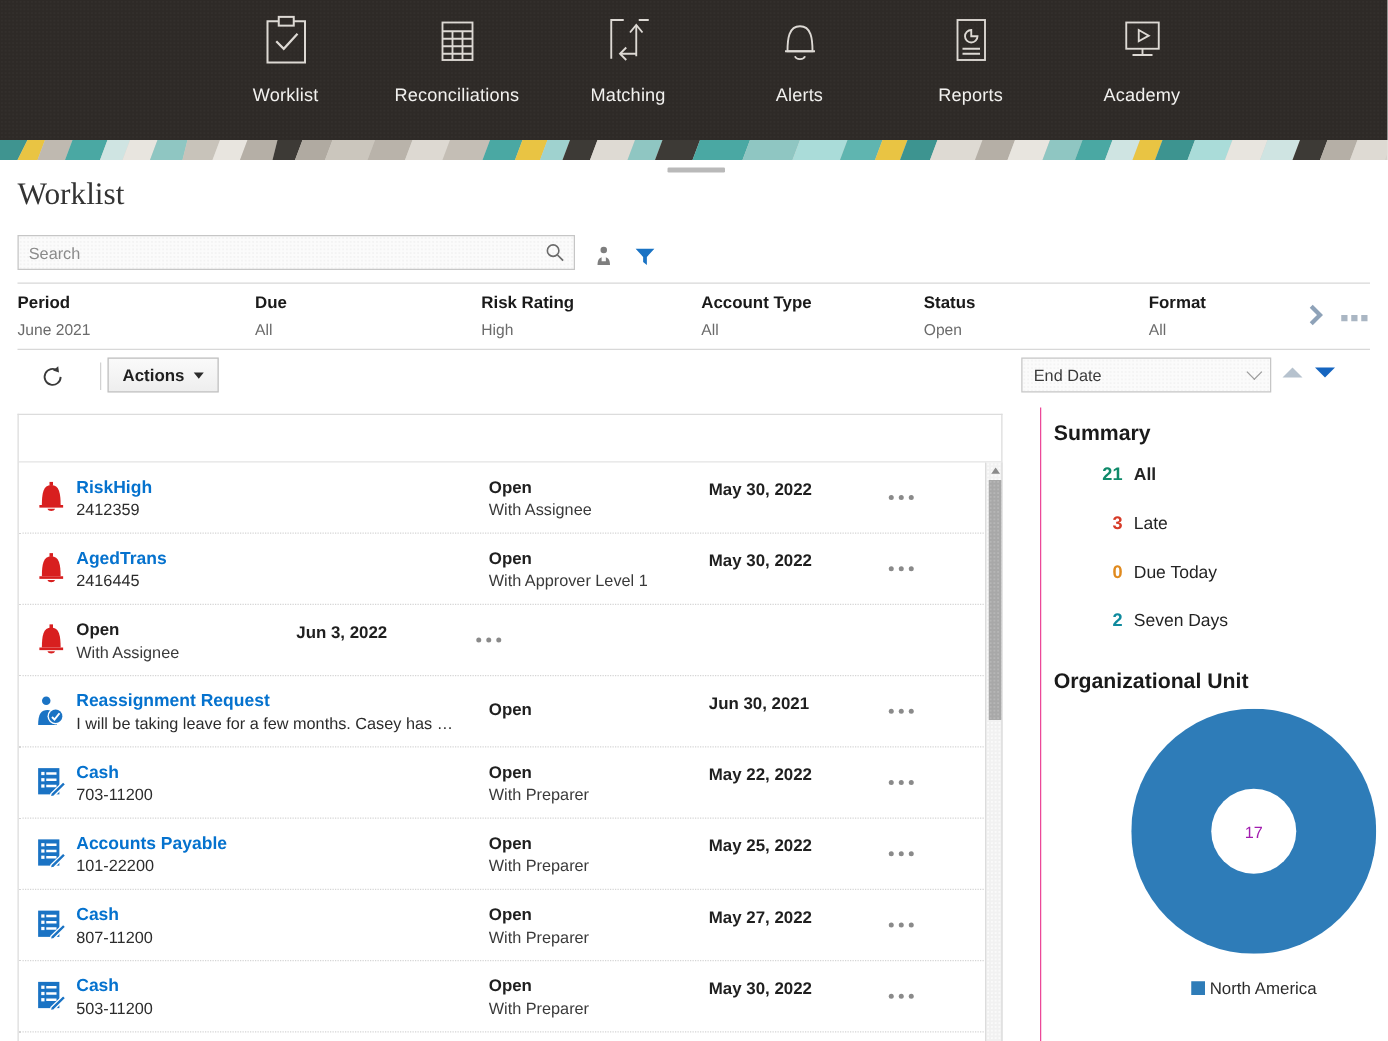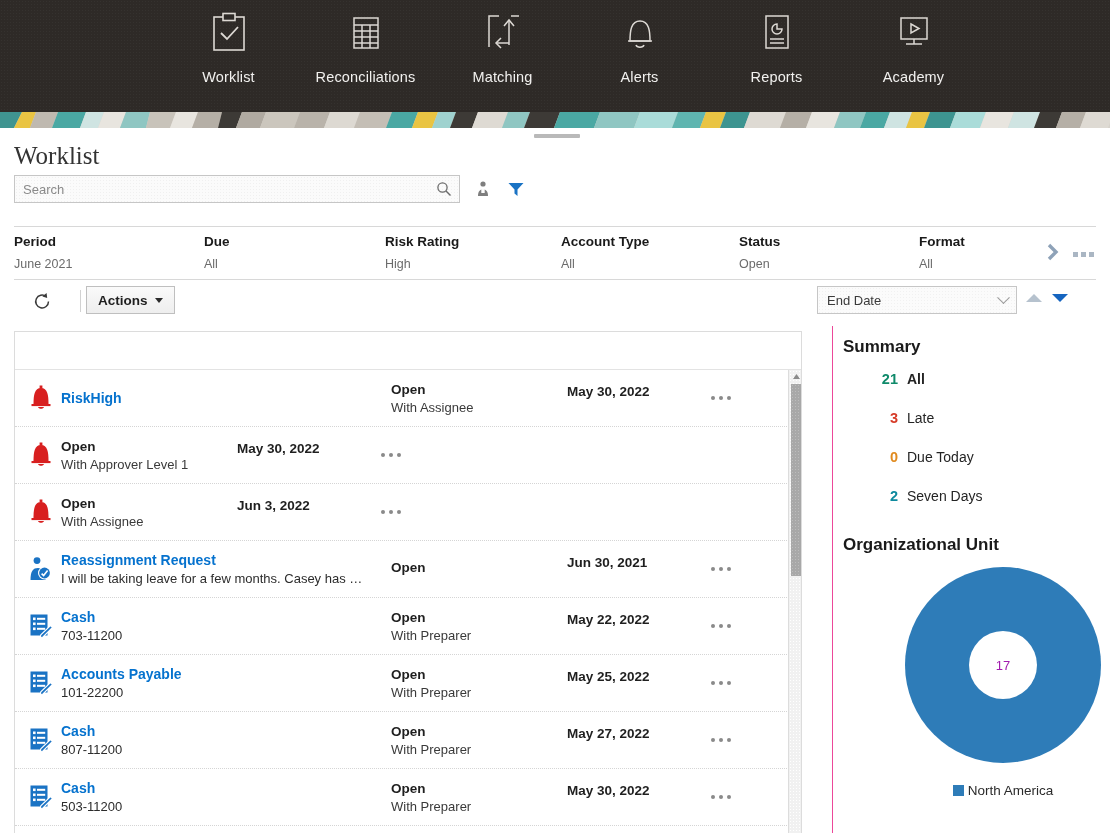--- a/index.html
+++ b/index.html
@@ -64,22 +64,22 @@
   .page-title {
     position: absolute; left: 14px; top: 142px;
     font-family: "Liberation Serif", serif;
     font-size: 25px;
     color: #333333;
     font-weight: normal;
   }
 
   
   .search-row {
-    position: absolute; left: 14px; top: 175px;
-    display: flex; align-items: center;
+    position: absolute; left: 14px; top: 188px;
+    display: flex; align-items: flex-end;
   }
   .search-box {
     position: relative;
     width: 446px; height: 28px;
     border: 1px solid #c6c6c6;
     background: #fbfbfb;
     background-image: radial-gradient(#f0f0f0 0.5px, transparent 0.6px);
     background-size: 3px 3px;
     display: flex; align-items: center;
   }
@@ -555,40 +555,45 @@
         <div class="row-icon">
           <svg width="22" height="26" viewBox="0 0 22 26">
             <path d="M3.5 19 C3.5 10 4.5 3 11 3 C17.5 3 18.5 10 18.5 19 Z" fill="#d81f1f"></path>
             <rect x="1.5" y="19" width="19" height="2.1" fill="#d81f1f"></rect>
             <path d="M8 22 C8.6 24.4 13.4 24.4 14 22 Z" fill="#d81f1f"></path>
             <rect x="9.6" y="0.5" width="2.8" height="3" fill="#d81f1f"></rect>
           </svg>
         </div>
         <div class="row-main">
           <div class="row-title">RiskHigh</div>
+          <div class="row-sub">2412359</div>
         </div>
         <div class="row-status">
           <div class="row-status-main">Open</div>
           <div class="row-status-sub">With Assignee</div>
         </div>
         <div class="row-date">May 30, 2022</div>
         <div class="row-more">
           <i></i>
           <i></i>
           <i></i>
         </div>
       </div>
       <div class="row">
         <div class="row-icon">
           <svg width="22" height="26" viewBox="0 0 22 26">
             <path d="M3.5 19 C3.5 10 4.5 3 11 3 C17.5 3 18.5 10 18.5 19 Z" fill="#d81f1f"></path>
             <rect x="1.5" y="19" width="19" height="2.1" fill="#d81f1f"></rect>
             <path d="M8 22 C8.6 24.4 13.4 24.4 14 22 Z" fill="#d81f1f"></path>
             <rect x="9.6" y="0.5" width="2.8" height="3" fill="#d81f1f"></rect>
           </svg>
+        </div>
+        <div class="row-main">
+          <div class="row-title">AgedTrans</div>
+          <div class="row-sub">2416445</div>
         </div>
         <div class="row-status">
           <div class="row-status-main">Open</div>
           <div class="row-status-sub">With Approver Level 1</div>
         </div>
         <div class="row-date">May 30, 2022</div>
         <div class="row-more">
           <i></i>
           <i></i>
           <i></i>

